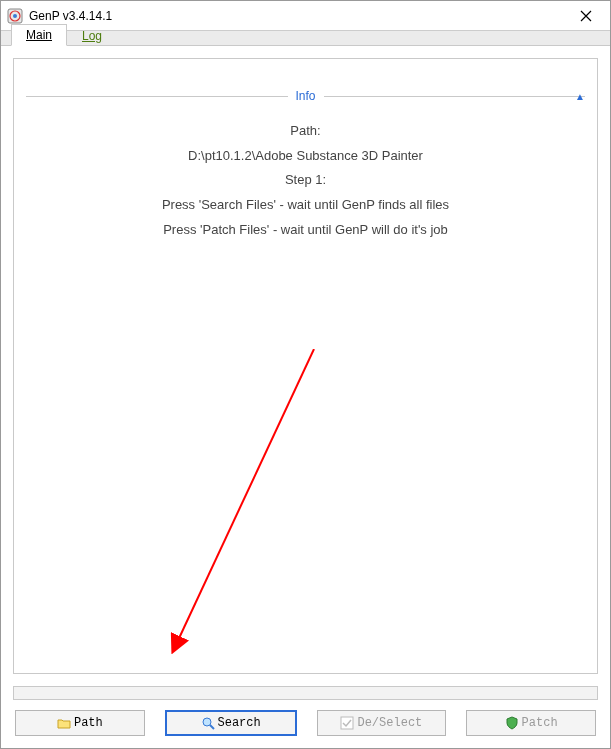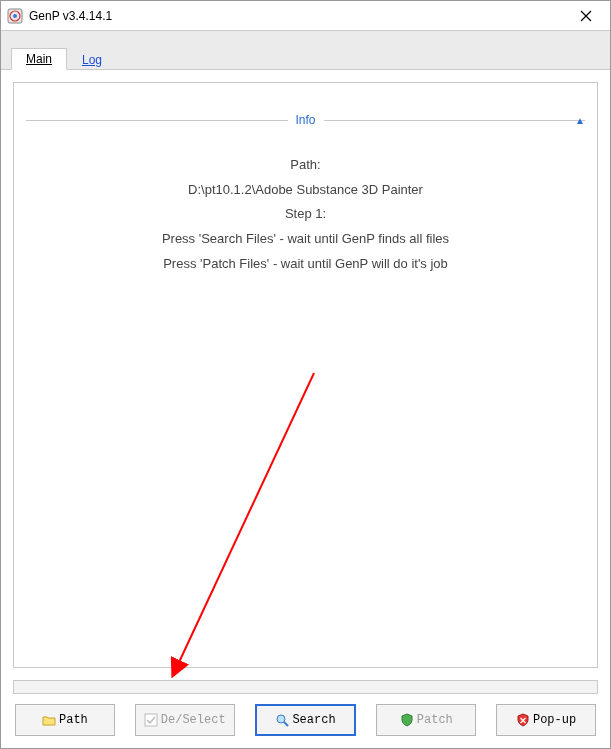--- a/index.html
+++ b/index.html
@@ -19,31 +19,31 @@
     align-items: center;
     padding: 0 4px 0 6px;
     background: #fff;
     border-bottom: 1px solid #ccc;
   }
   .titlebar .appicon { width: 16px; height: 16px; margin-right: 6px; }
   .titlebar .title { font-size: 12px; flex: 1; }
   .titlebar .close { width: 40px; height: 28px; display:flex; align-items:center; justify-content:center; }
   .titlebar .close svg { width: 12px; height: 12px; }
   .tabstrip {
-    height: 39px;
+    height: 15px;
     background: #ebebeb;
     display: flex;
     align-items: flex-end;
     padding: 0 10px;
     border-bottom: 1px solid #c9c9c9;
   }
   .tab {
     padding: 3px 14px;
     font-size: 12px;
-    color: #1d4ed8;
+    color: #4d7c0f;
     border: 1px solid transparent;
     border-bottom: none;
     position: relative;
     top: 1px;
     cursor: default;
   }
   .tab.active {
     background: #fff;
     border: 1px solid #c9c9c9;
     border-bottom: 1px solid #fff;
@@ -55,21 +55,21 @@
     padding: 12px;
     display: flex;
     flex-direction: column;
   }
   .panel {
     flex: 1;
     border: 1px solid #c9c9c9;
     display: flex;
     flex-direction: column;
     position: relative;
-    padding-top: 30px;
+    padding-top: 20px;
   }
   .info-header {
     position: absolute;
     top: 30px;
     left: 12px;
     right: 12px;
     display: flex;
     align-items: center;
   }
   .info-header .line { flex:1; height:1px; background:#c9c9c9; }
@@ -89,21 +89,21 @@
     background: #f3f3f3;
   }
   .buttons {
     display: flex;
     gap: 20px;
     justify-content: space-between;
     padding: 0 2px;
   }
   .btn {
     flex: 1;
-    height: 32px;
+    height: 26px;
     border: 1px solid #b5b5b5;
     background: #f4f4f4;
     display: flex;
     align-items: center;
     justify-content: center;
     font-family: "Courier New", monospace;
     font-size: 12px;
     gap: 3px;
     cursor: default;
   }
@@ -181,57 +181,48 @@
 
       <div class="btn">
         <span class="ico">
           <svg viewBox="0 0 14 14">
               <path d="M1 4 h4 l1 1 h7 v7 h-12 z" fill="#fce27a" stroke="#c9a227"></path>
             </svg>
         </span>
         <span>Path</span>
       </div>
 
+      <div class="btn highlight">
+        <span class="ico">
+          <svg viewBox="0 0 14 14">
+              <circle cx="6" cy="6" r="4" fill="#bfe3ff" stroke="#3a7bd5"></circle>
+              <line x1="9" y1="9" x2="13" y2="13" stroke="#3a7bd5" stroke-width="2"></line>
+            </svg>
+        </span>
+        <span>Search</span>
+      </div>
+
       <div class="btn disabled">
         <span class="ico">
           <svg viewBox="0 0 14 14">
               <rect x="1" y="1" width="12" height="12" fill="#fff" stroke="#bbb"></rect>
               <path d="M3 7 l3 3 l5 -6" fill="none" stroke="#bbb" stroke-width="1.5"></path>
             </svg>
         </span>
         <span>De/Select</span>
       </div>
 
-      <div class="btn highlight">
-        <span class="ico">
-          <svg viewBox="0 0 14 14">
-              <circle cx="6" cy="6" r="4" fill="#bfe3ff" stroke="#3a7bd5"></circle>
-              <line x1="9" y1="9" x2="13" y2="13" stroke="#3a7bd5" stroke-width="2"></line>
-            </svg>
-        </span>
-        <span>Search</span>
-      </div>
-
       <div class="btn disabled">
         <span class="ico">
           <svg viewBox="0 0 14 14">
               <path d="M7 1 l5 2 v4 c0 3 -3 5 -5 6 c-2 -1 -5 -3 -5 -6 v-4 z" fill="#4caf50" stroke="#2e7d32"></path>
             </svg>
         </span>
         <span>Patch</span>
       </div>
 
-      <div class="btn">
-        <span class="ico">
-          <svg viewBox="0 0 14 14">
-              <path d="M7 1 l5 2 v4 c0 3 -3 5 -5 6 c-2 -1 -5 -3 -5 -6 v-4 z" fill="#e53935" stroke="#aa1e1e"></path>
-              <path d="M4.5 5 l5 5 M9.5 5 l-5 5" stroke="#fff" stroke-width="1.3"></path>
-            </svg>
-        </span>
-        <span>Pop-up</span>
-      </div>
 
 
     </div>
 
 
   </div>
 </div>
 
 </body></html>

